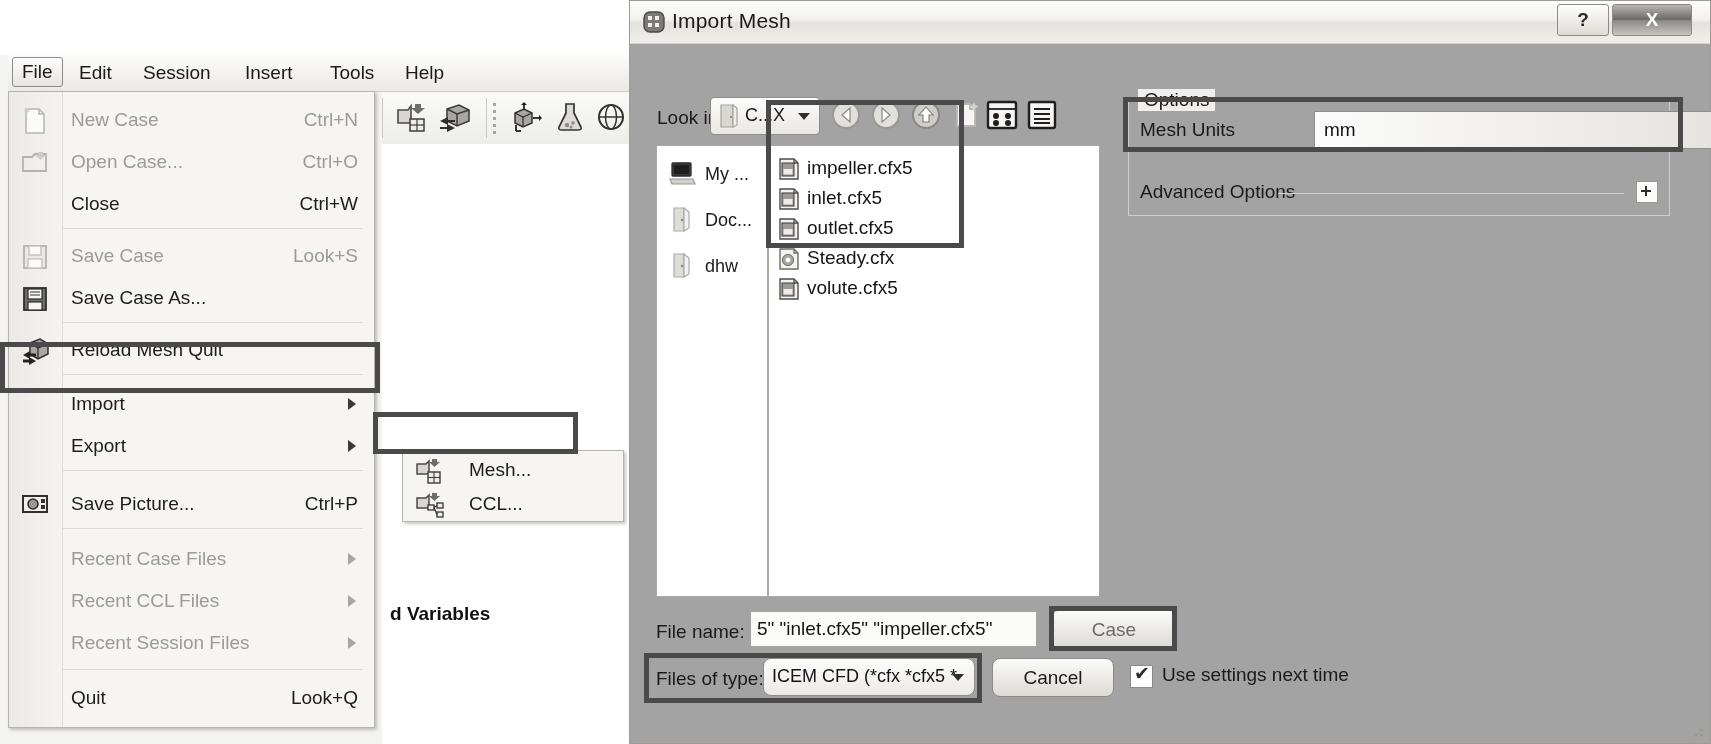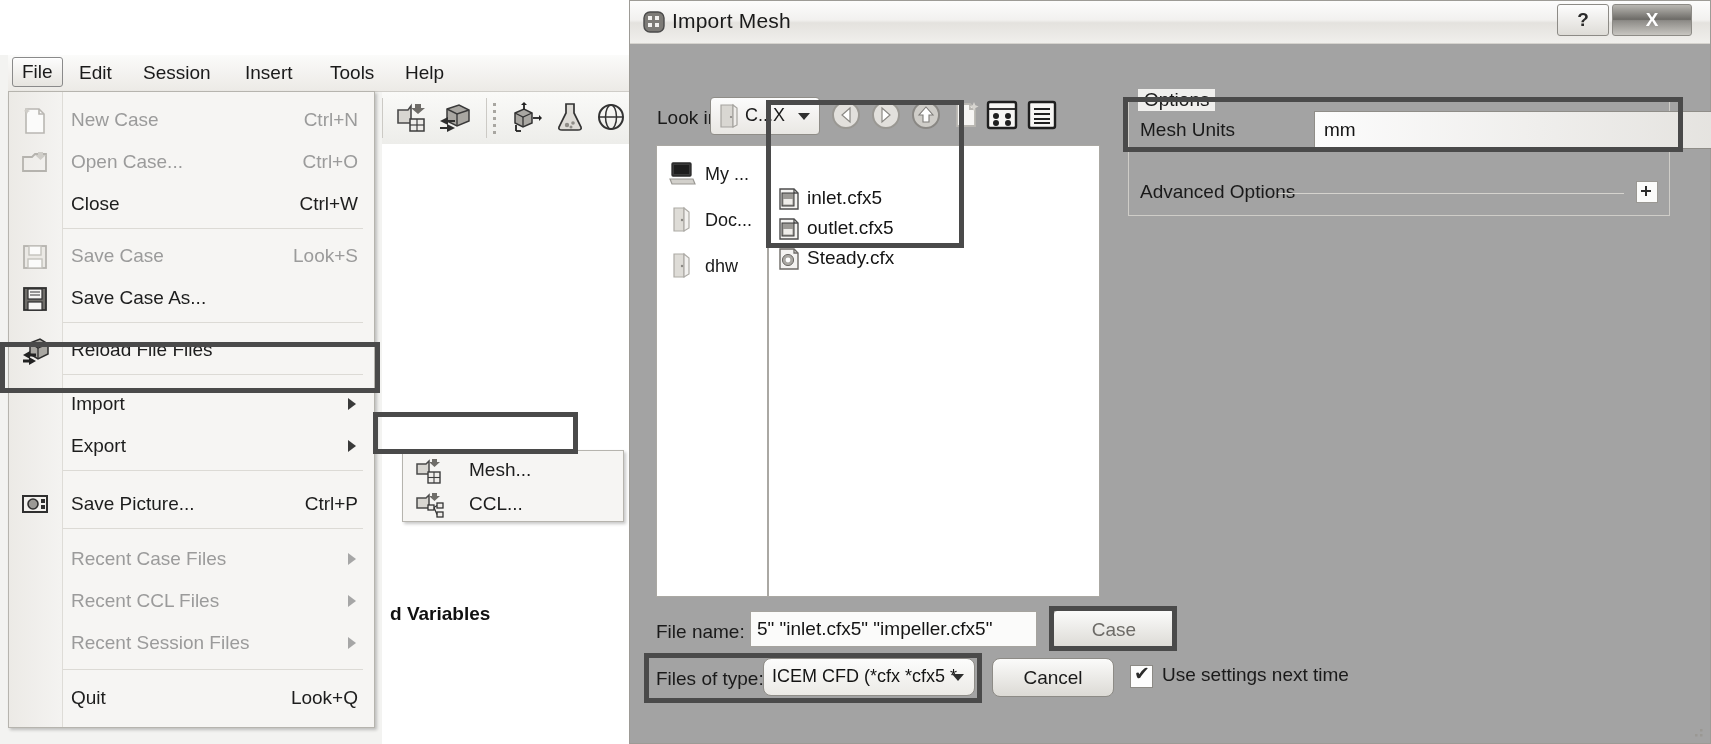--- a/index.html
+++ b/index.html
@@ -390,21 +390,21 @@
     <div class="mi" style="top:238px;">
       <span class="micon">
         <svg width="32" height="30" viewBox="0 0 32 30">
           <path d="M10 7 L20 3 L28 8 L28 18 L18 23 L10 18 Z" fill="#a9a7a2" stroke="#2f2f2f" stroke-width="1.5"></path>
           <path d="M10 7 L18 12 L28 8" fill="none" stroke="#2f2f2f" stroke-width="1.3"></path>
           <path d="M18 12 L18 23" stroke="#2f2f2f" stroke-width="1.3"></path>
           <path d="M3 19 l7 -4 l0 2.6 l6 0 l0 2.8 l-6 0 l0 2.6 z" fill="#222"></path>
           <path d="M16 25 l-7 4 l0 -2.6 l-6 0 l0 -2.8 l6 0 l0 -2.6 z" fill="#222"></path>
         </svg>
       </span>
-      <span class="mlabel">Reload File Files</span>
+      <span class="mlabel">Reload Mesh Quit</span>
     </div>
 
     <div class="msep" style="top:282px;"></div>
 
     <div class="mi" style="top:292px;">
       <span class="mlabel">Import</span>
       <span class="marrow"></span>
     </div>
 
     <div class="mi" style="top:334px;">
@@ -599,20 +599,31 @@
             <path d="M7 4 L17 4 L17 27 L7 27 Z" fill="#dedcd7" stroke="#adaba6" stroke-width="1.2"></path>
             <path d="M17 4 L22 8 L22 24 L17 27 Z" fill="#f2f1ef" stroke="#adaba6" stroke-width="1.2"></path>
             <circle cx="15" cy="16" r="1.2" fill="#8a8884"></circle>
           </svg>
         </span>
         <span class="plabel">dhw</span>
       </div>
     </div>
 
     <div id="filelist">
+      <div class="frow" style="top:8px;">
+        <span class="fico">
+          <svg width="24" height="24" viewBox="0 0 24 24">
+            <path d="M3 2 L17 2 L21 6 L21 22 L3 22 Z" fill="#f4f3f1" stroke="#4d4d4d" stroke-width="1.4"></path>
+            <path d="M17 2 L17 6 L21 6" fill="none" stroke="#4d4d4d" stroke-width="1.3"></path>
+            <rect x="5" y="6" width="12" height="13" fill="#9c9a96" stroke="#3a3a3a" stroke-width="1"></rect>
+            <rect x="6.5" y="12" width="9" height="5.5" fill="#efedea"></rect>
+          </svg>
+        </span>
+        <span class="flabel">impeller.cfx5</span>
+      </div>
       <div class="frow" style="top:38px;">
         <span class="fico">
           <svg width="24" height="24" viewBox="0 0 24 24">
             <path d="M3 2 L17 2 L21 6 L21 22 L3 22 Z" fill="#f4f3f1" stroke="#4d4d4d" stroke-width="1.4"></path>
             <path d="M17 2 L17 6 L21 6" fill="none" stroke="#4d4d4d" stroke-width="1.3"></path>
             <rect x="5" y="6" width="12" height="13" fill="#9c9a96" stroke="#3a3a3a" stroke-width="1"></rect>
             <rect x="6.5" y="12" width="9" height="5.5" fill="#efedea"></rect>
           </svg>
         </span>
         <span class="flabel">inlet.cfx5</span>
@@ -632,20 +643,31 @@
         <span class="fico">
           <svg width="24" height="24" viewBox="0 0 24 24">
             <path d="M3 2 L17 2 L21 6 L21 22 L3 22 Z" fill="#f4f3f1" stroke="#6d6b67" stroke-width="1.4"></path>
             <path d="M17 2 L17 6 L21 6" fill="none" stroke="#6d6b67" stroke-width="1.3"></path>
             <circle cx="11" cy="13" r="5.6" fill="#a9a7a2" stroke="#6d6b67" stroke-width="1"></circle>
             <circle cx="11" cy="13" r="2.4" fill="#ffffff"></circle>
           </svg>
         </span>
         <span class="flabel">Steady.cfx</span>
       </div>
+      <div class="frow" style="top:128px;">
+        <span class="fico">
+          <svg width="24" height="24" viewBox="0 0 24 24">
+            <path d="M3 2 L17 2 L21 6 L21 22 L3 22 Z" fill="#f4f3f1" stroke="#4d4d4d" stroke-width="1.4"></path>
+            <path d="M17 2 L17 6 L21 6" fill="none" stroke="#4d4d4d" stroke-width="1.3"></path>
+            <rect x="5" y="6" width="12" height="13" fill="#9c9a96" stroke="#3a3a3a" stroke-width="1"></rect>
+            <rect x="6.5" y="12" width="9" height="5.5" fill="#efedea"></rect>
+          </svg>
+        </span>
+        <span class="flabel">volute.cfx5</span>
+      </div>
     </div>
 
     <span id="filename-label">File name:</span>
     <div id="filename-input">
       <span class="val">5" "inlet.cfx5" "impeller.cfx5"</span>
     </div>
     <div id="btn-open">Case</div>
 
     <span id="filetype-label">Files of type:</span>
     <div id="filetype-combo">

